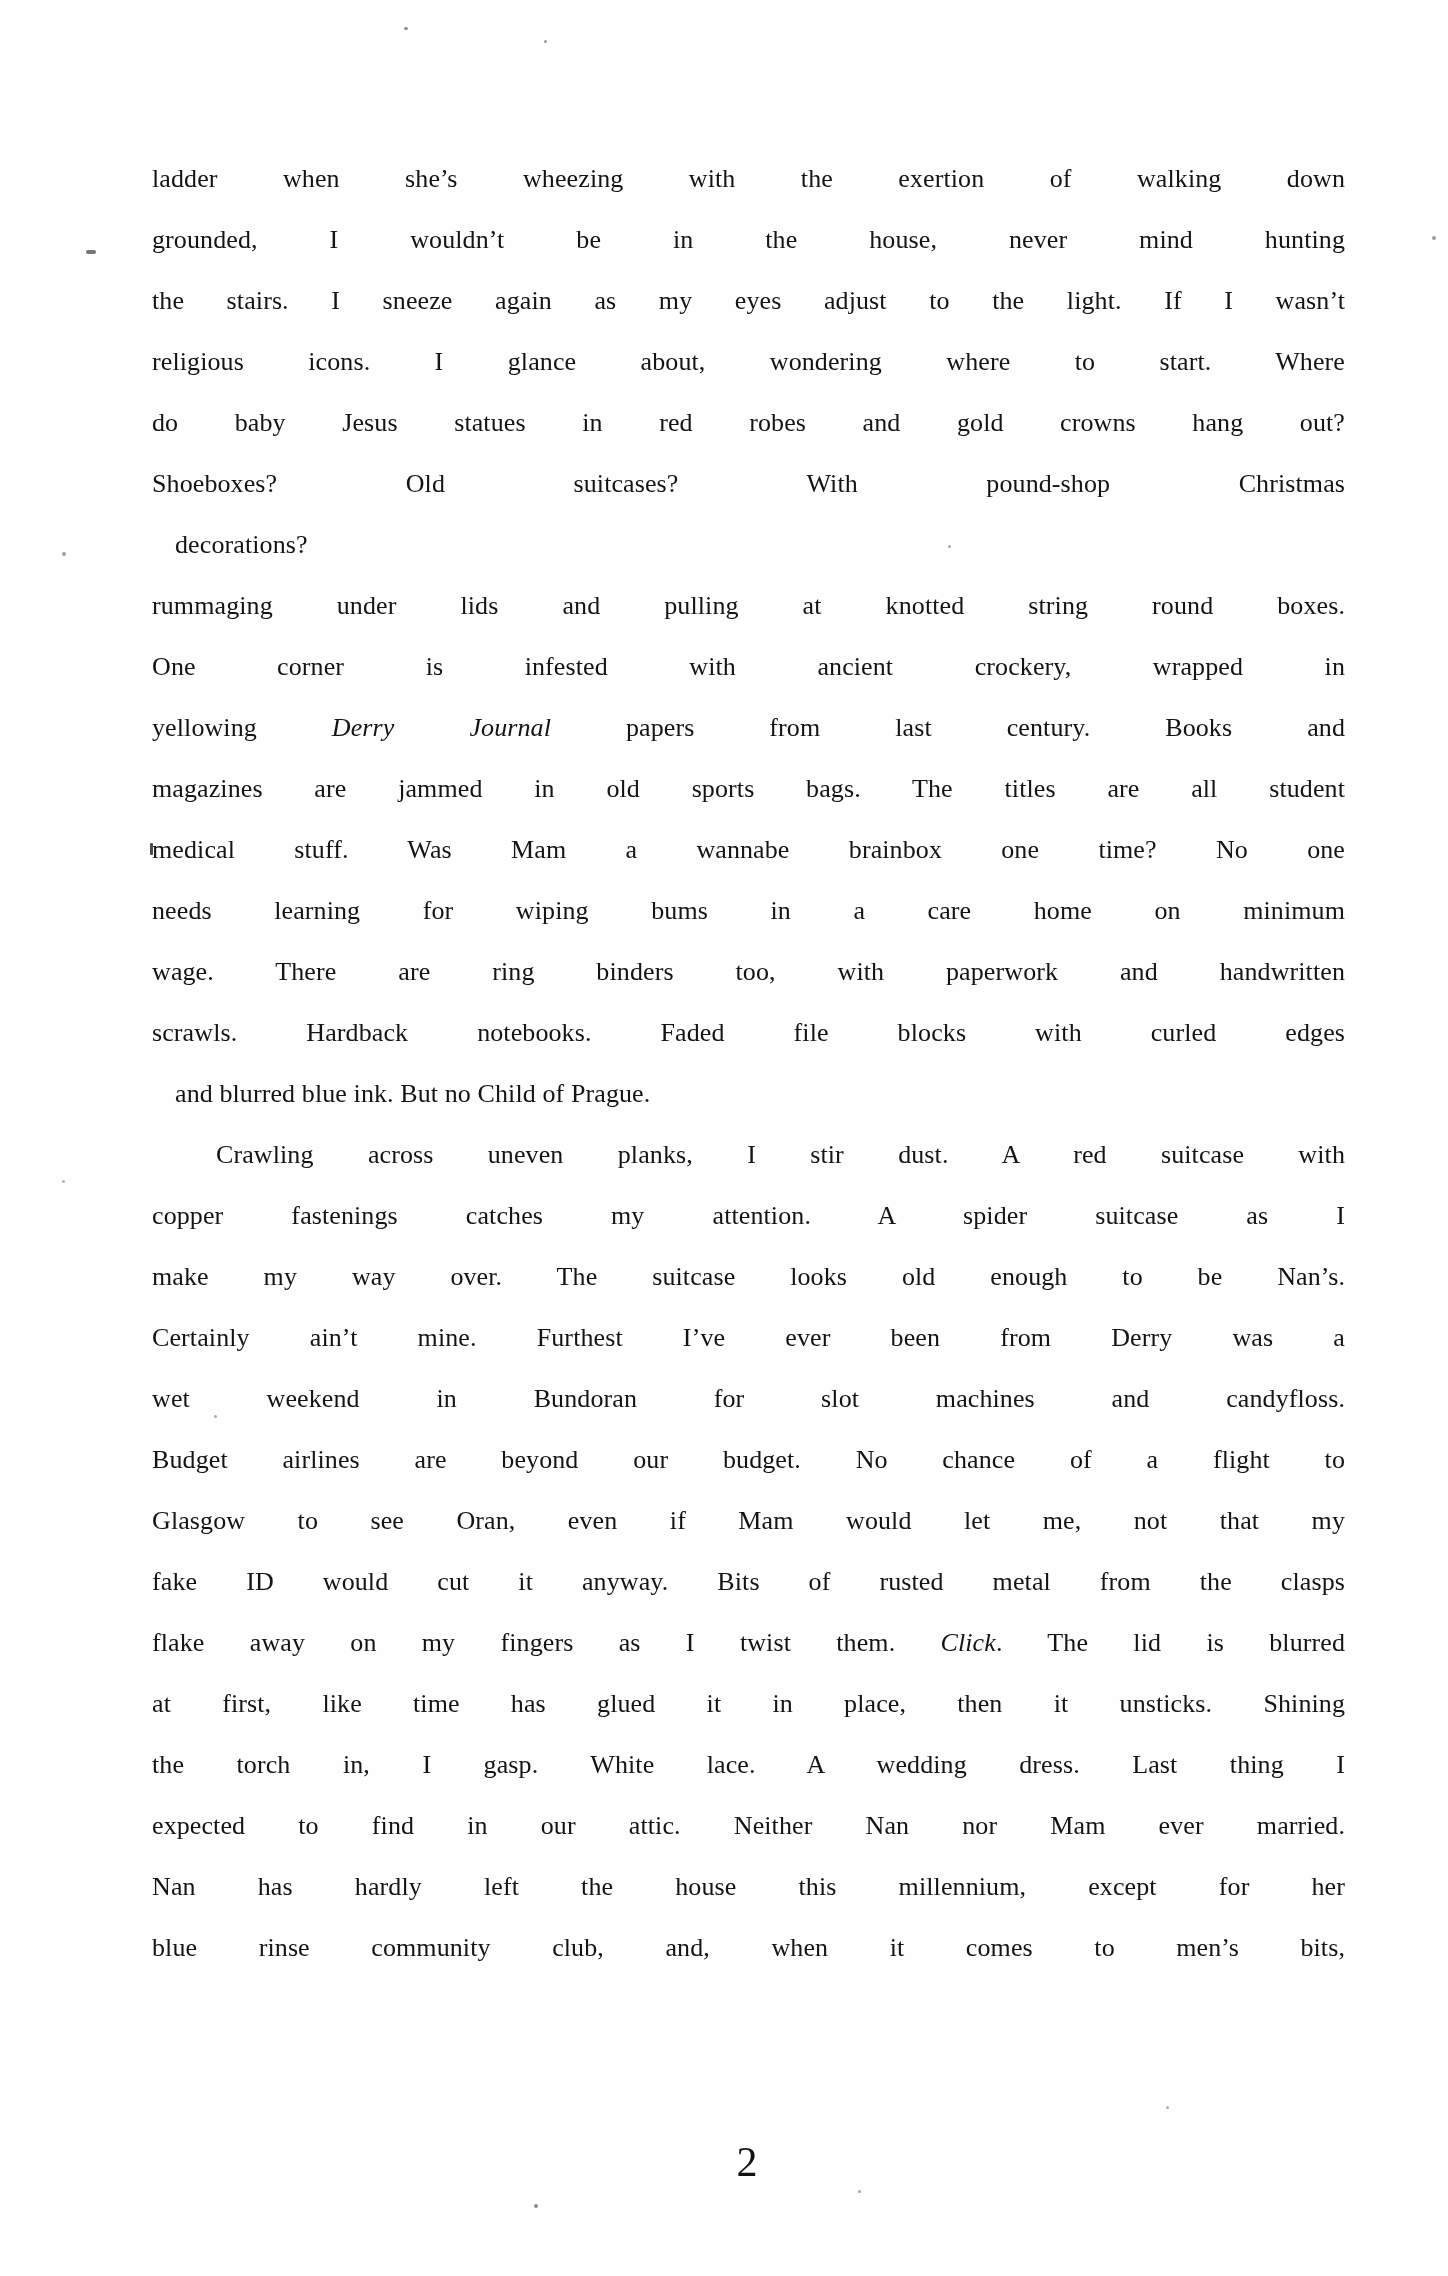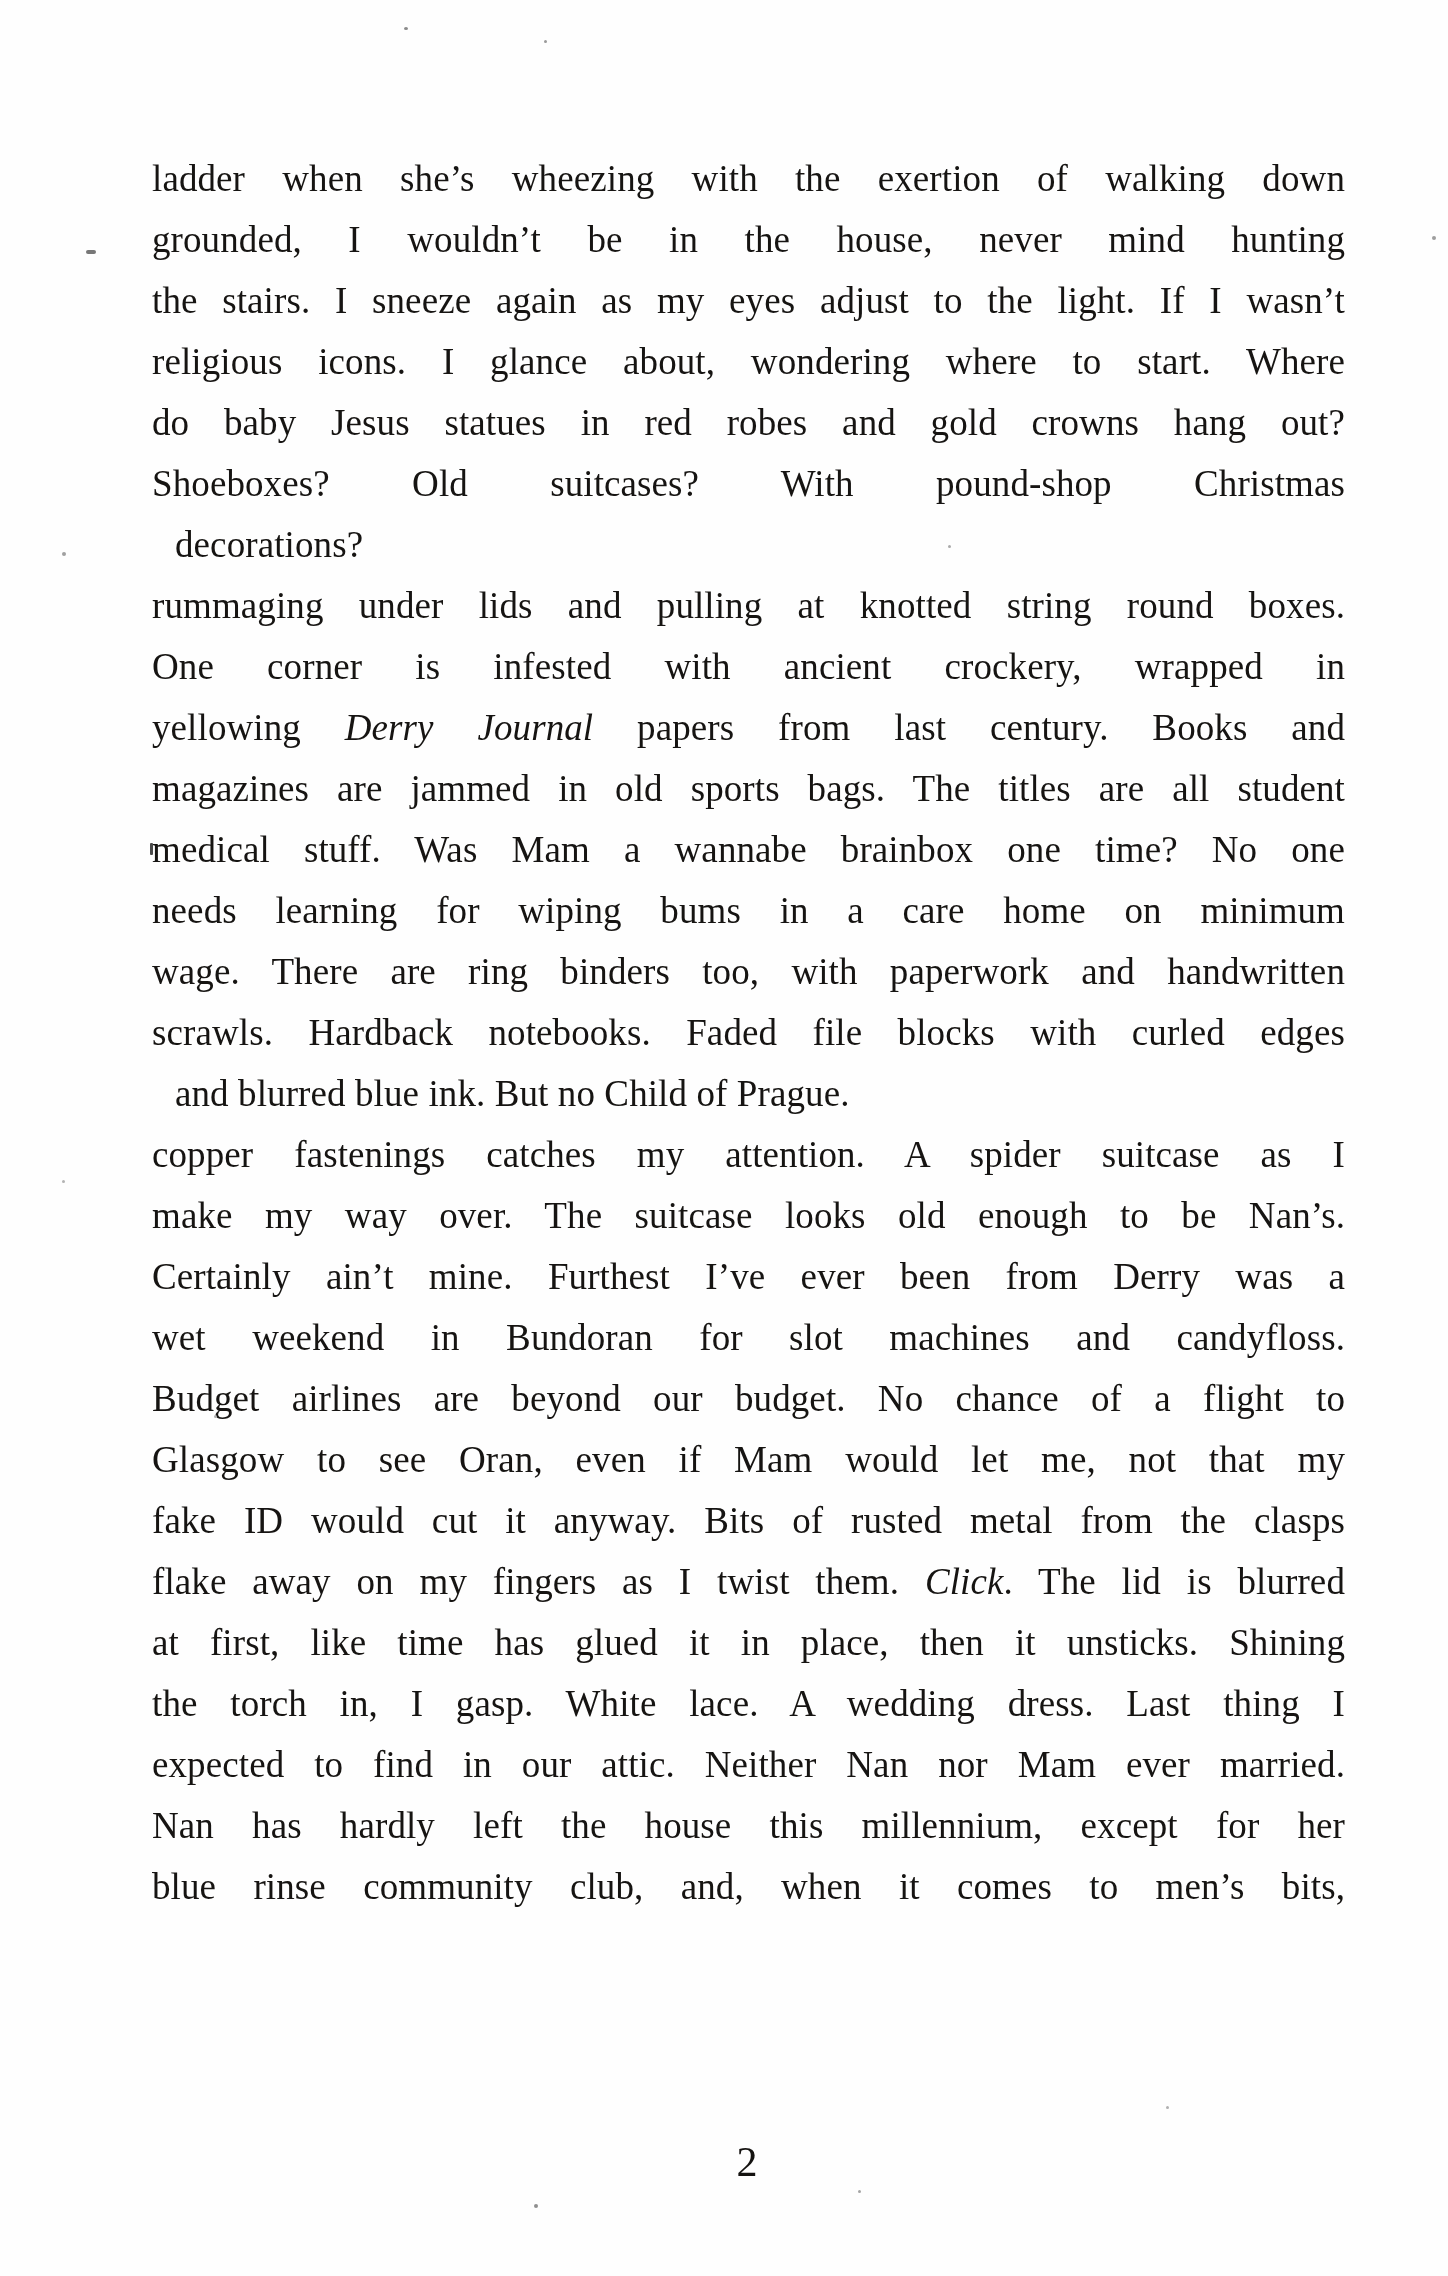--- a/index.html
+++ b/index.html
@@ -10,21 +10,21 @@
     color:#161412;
     overflow:hidden;
   }
   .page{
     position:absolute;inset:0;background:#fefefe;
   }
   .text-block{
     position:absolute;left:152px;top:148px;width:1193px;
   }
   .line{
-    height:61px;line-height:61px;font-size:37px;
+    height:61px;line-height:61px;font-size:26px;
     text-align:justify;
     text-align-last:justify;
     white-space:nowrap;
     letter-spacing:0.1px;
   }
   .line.endpara{
     text-align-last:left;
     margin-left:23px;
   }
   .line.indent{
@@ -65,20 +65,21 @@
       <div class="line endpara"><span class="run">decorations?</span></div>
       <div class="line"><span class="run">rummaging under lids and pulling at knotted string round boxes.</span></div>
       <div class="line"><span class="run">One corner is infested with ancient crockery, wrapped in</span></div>
       <div class="line"><span class="run">yellowing </span><span class="run italic">Derry Journal</span><span class="run"> papers from last century. Books and</span></div>
       <div class="line"><span class="run">magazines are jammed in old sports bags. The titles are all student</span></div>
       <div class="line"><span class="run">medical stuff. Was Mam a wannabe brainbox one time? No one</span></div>
       <div class="line"><span class="run">needs learning for wiping bums in a care home on minimum</span></div>
       <div class="line"><span class="run">wage. There are ring binders too, with paperwork and handwritten</span></div>
       <div class="line"><span class="run">scrawls. Hardback notebooks. Faded file blocks with curled edges</span></div>
       <div class="line endpara"><span class="run">and blurred blue ink. But no Child of Prague.</span></div>
+      <div class="line indent"><span class="run">Crawling across uneven planks, I stir dust. A red suitcase with</span></div>
       <div class="line"><span class="run">copper fastenings catches my attention. A spider suitcase as I</span></div>
       <div class="line"><span class="run">make my way over. The suitcase looks old enough to be Nan’s.</span></div>
       <div class="line"><span class="run">Certainly ain’t mine. Furthest I’ve ever been from Derry was a</span></div>
       <div class="line"><span class="run">wet weekend in Bundoran for slot machines and candyfloss.</span></div>
       <div class="line"><span class="run">Budget airlines are beyond our budget. No chance of a flight to</span></div>
       <div class="line"><span class="run">Glasgow to see Oran, even if Mam would let me, not that my</span></div>
       <div class="line"><span class="run">fake ID would cut it anyway. Bits of rusted metal from the clasps</span></div>
       <div class="line"><span class="run">flake away on my fingers as I twist them. </span><span class="run italic">Click</span><span class="run">. The lid is blurred</span></div>
       <div class="line"><span class="run">at first, like time has glued it in place, then it unsticks. Shining</span></div>
       <div class="line"><span class="run">the torch in, I gasp. White lace. A wedding dress. Last thing I</span></div>

